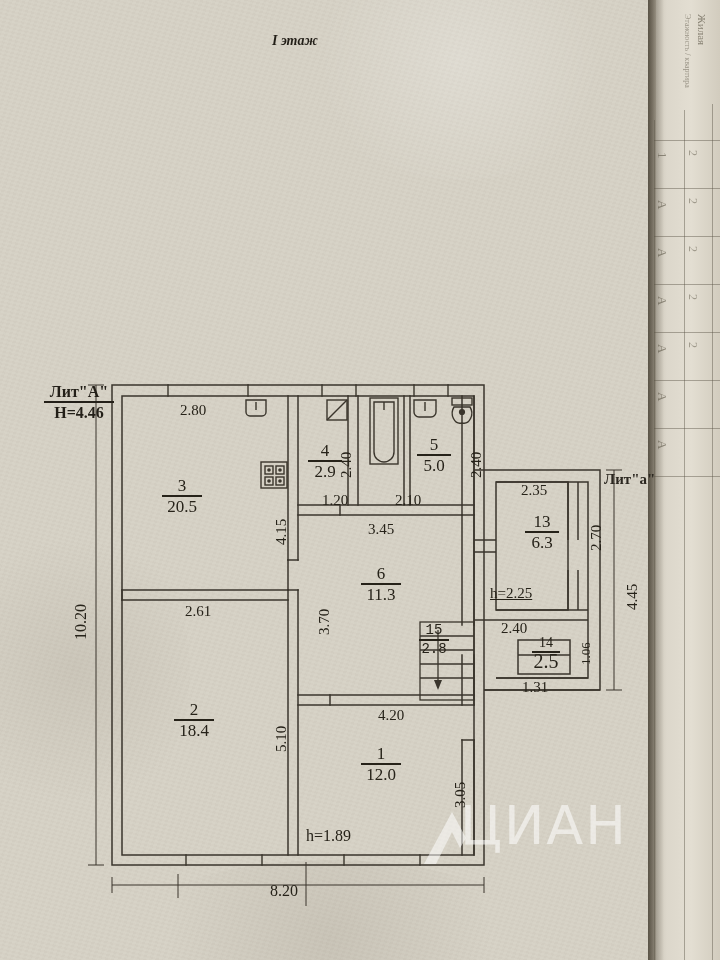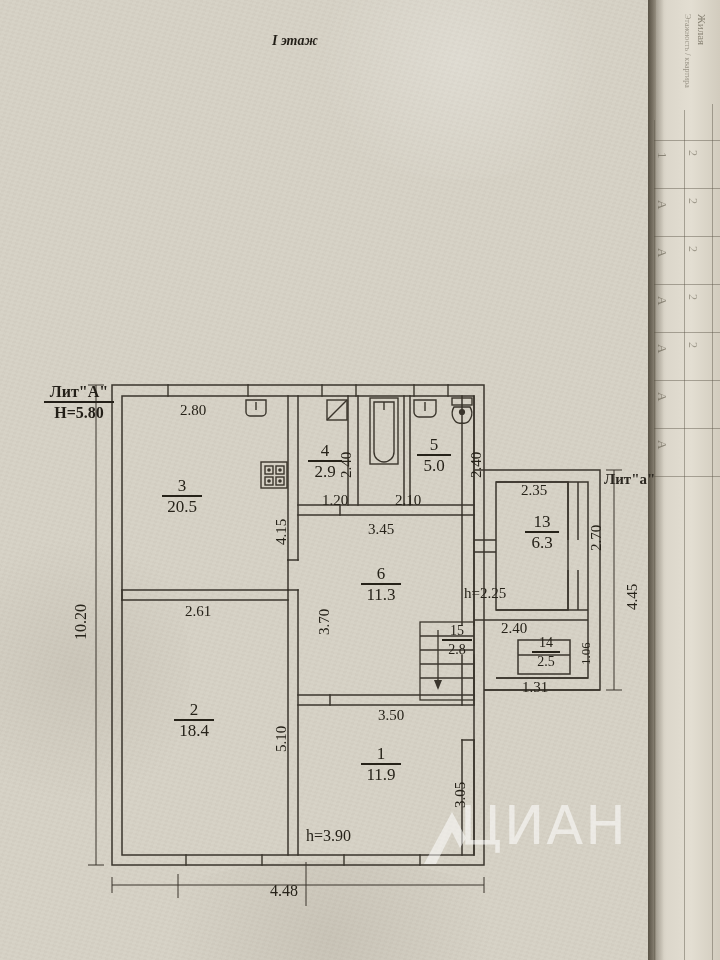--- a/index.html
+++ b/index.html
@@ -264,21 +264,21 @@
     <line x1="306" y1="862" x2="306" y2="906"></line>
     <line x1="178" y1="874" x2="178" y2="898"></line>
   </g>
 </svg>
 
 <div class="title" style="left:272px;top:33px;font-size:14px;">I этаж</div>
 
 <div class="lit" style="left:44px;top:383px;width:70px;">
   <span class="t">Лит"А"</span>
   <span class="u"></span>
-  <span class="b">H=5.80</span>
+  <span class="b">H=4.46</span>
 </div>
 
 <div class="lbl" style="left:604px;top:471px;font-size:15px;font-weight:bold;">Лит"а"</div>
 
 <div class="frac" style="left:152px;top:478px;width:60px;">
   <span class="num">3</span>
   <span class="bar" style="width:40px;"></span>
   <span class="den">20.5</span>
 </div>
 
@@ -302,54 +302,54 @@
 
 <div class="frac" style="left:354px;top:566px;width:54px;">
   <span class="num">6</span>
   <span class="bar" style="width:40px;"></span>
   <span class="den">11.3</span>
 </div>
 
 <div class="frac" style="left:354px;top:746px;width:54px;">
   <span class="num">1</span>
   <span class="bar" style="width:40px;"></span>
-  <span class="den">11.9</span>
+  <span class="den">12.0</span>
 </div>
 
 <div class="frac" style="left:519px;top:514px;width:46px;">
   <span class="num">13</span>
   <span class="bar" style="width:34px;"></span>
   <span class="den">6.3</span>
 </div>
 
 <div class="frac" style="left:527px;top:636px;width:38px;">
   <span class="num" style="font-size:14px;line-height:13px;">14</span>
   <span class="bar" style="width:28px;"></span>
-  <span class="den" style="font-size:14px;line-height:15px;">2.5</span>
-</div>
-
-<div class="frac" style="left:436px;top:624px;width:42px;">
+  <span class="den" style="font-size:20px;line-height:15px;">2.5</span>
+</div>
+
+<div class="frac" style="left:413px;top:624px;width:42px;font-family:Liberation Mono, monospace;">
   <span class="num" style="font-size:14px;line-height:13px;">15</span>
   <span class="bar" style="width:30px;"></span>
   <span class="den" style="font-size:14px;line-height:15px;">2.8</span>
 </div>
 
-<div class="dim" style="left:464px;top:585px;">h=2.25</div>
-<div class="dim" style="left:306px;top:827px;font-size:16px;">h=3.90</div>
+<div class="dim" style="left:490px;top:585px;text-decoration:underline;">h=2.25</div>
+<div class="dim" style="left:306px;top:827px;font-size:16px;">h=1.89</div>
 
 <div class="dim" style="left:180px;top:402px;">2.80</div>
 <div class="dim" style="left:322px;top:492px;">1.20</div>
 <div class="dim" style="left:395px;top:492px;">2.10</div>
 <div class="dim" style="left:368px;top:521px;">3.45</div>
 <div class="dim" style="left:185px;top:603px;">2.61</div>
-<div class="dim" style="left:378px;top:707px;">3.50</div>
+<div class="dim" style="left:378px;top:707px;">4.20</div>
 <div class="dim" style="left:521px;top:482px;">2.35</div>
 <div class="dim" style="left:501px;top:620px;">2.40</div>
 <div class="dim" style="left:522px;top:679px;">1.31</div>
-<div class="dim" style="left:270px;top:882px;font-size:16px;">4.48</div>
+<div class="dim" style="left:270px;top:882px;font-size:16px;">8.20</div>
 
 <div class="dimv" style="left:72px;top:640px;font-size:16px;">10.20</div>
 <div class="dimv" style="left:273px;top:545px;">4.15</div>
 <div class="dimv" style="left:338px;top:478px;">2.40</div>
 <div class="dimv" style="left:468px;top:478px;">2.40</div>
 <div class="dimv" style="left:316px;top:635px;">3.70</div>
 <div class="dimv" style="left:273px;top:752px;">5.10</div>
 <div class="dimv" style="left:452px;top:808px;">3.05</div>
 <div class="dimv" style="left:588px;top:551px;">2.70</div>
 <div class="dimv" style="left:624px;top:610px;">4.45</div>

